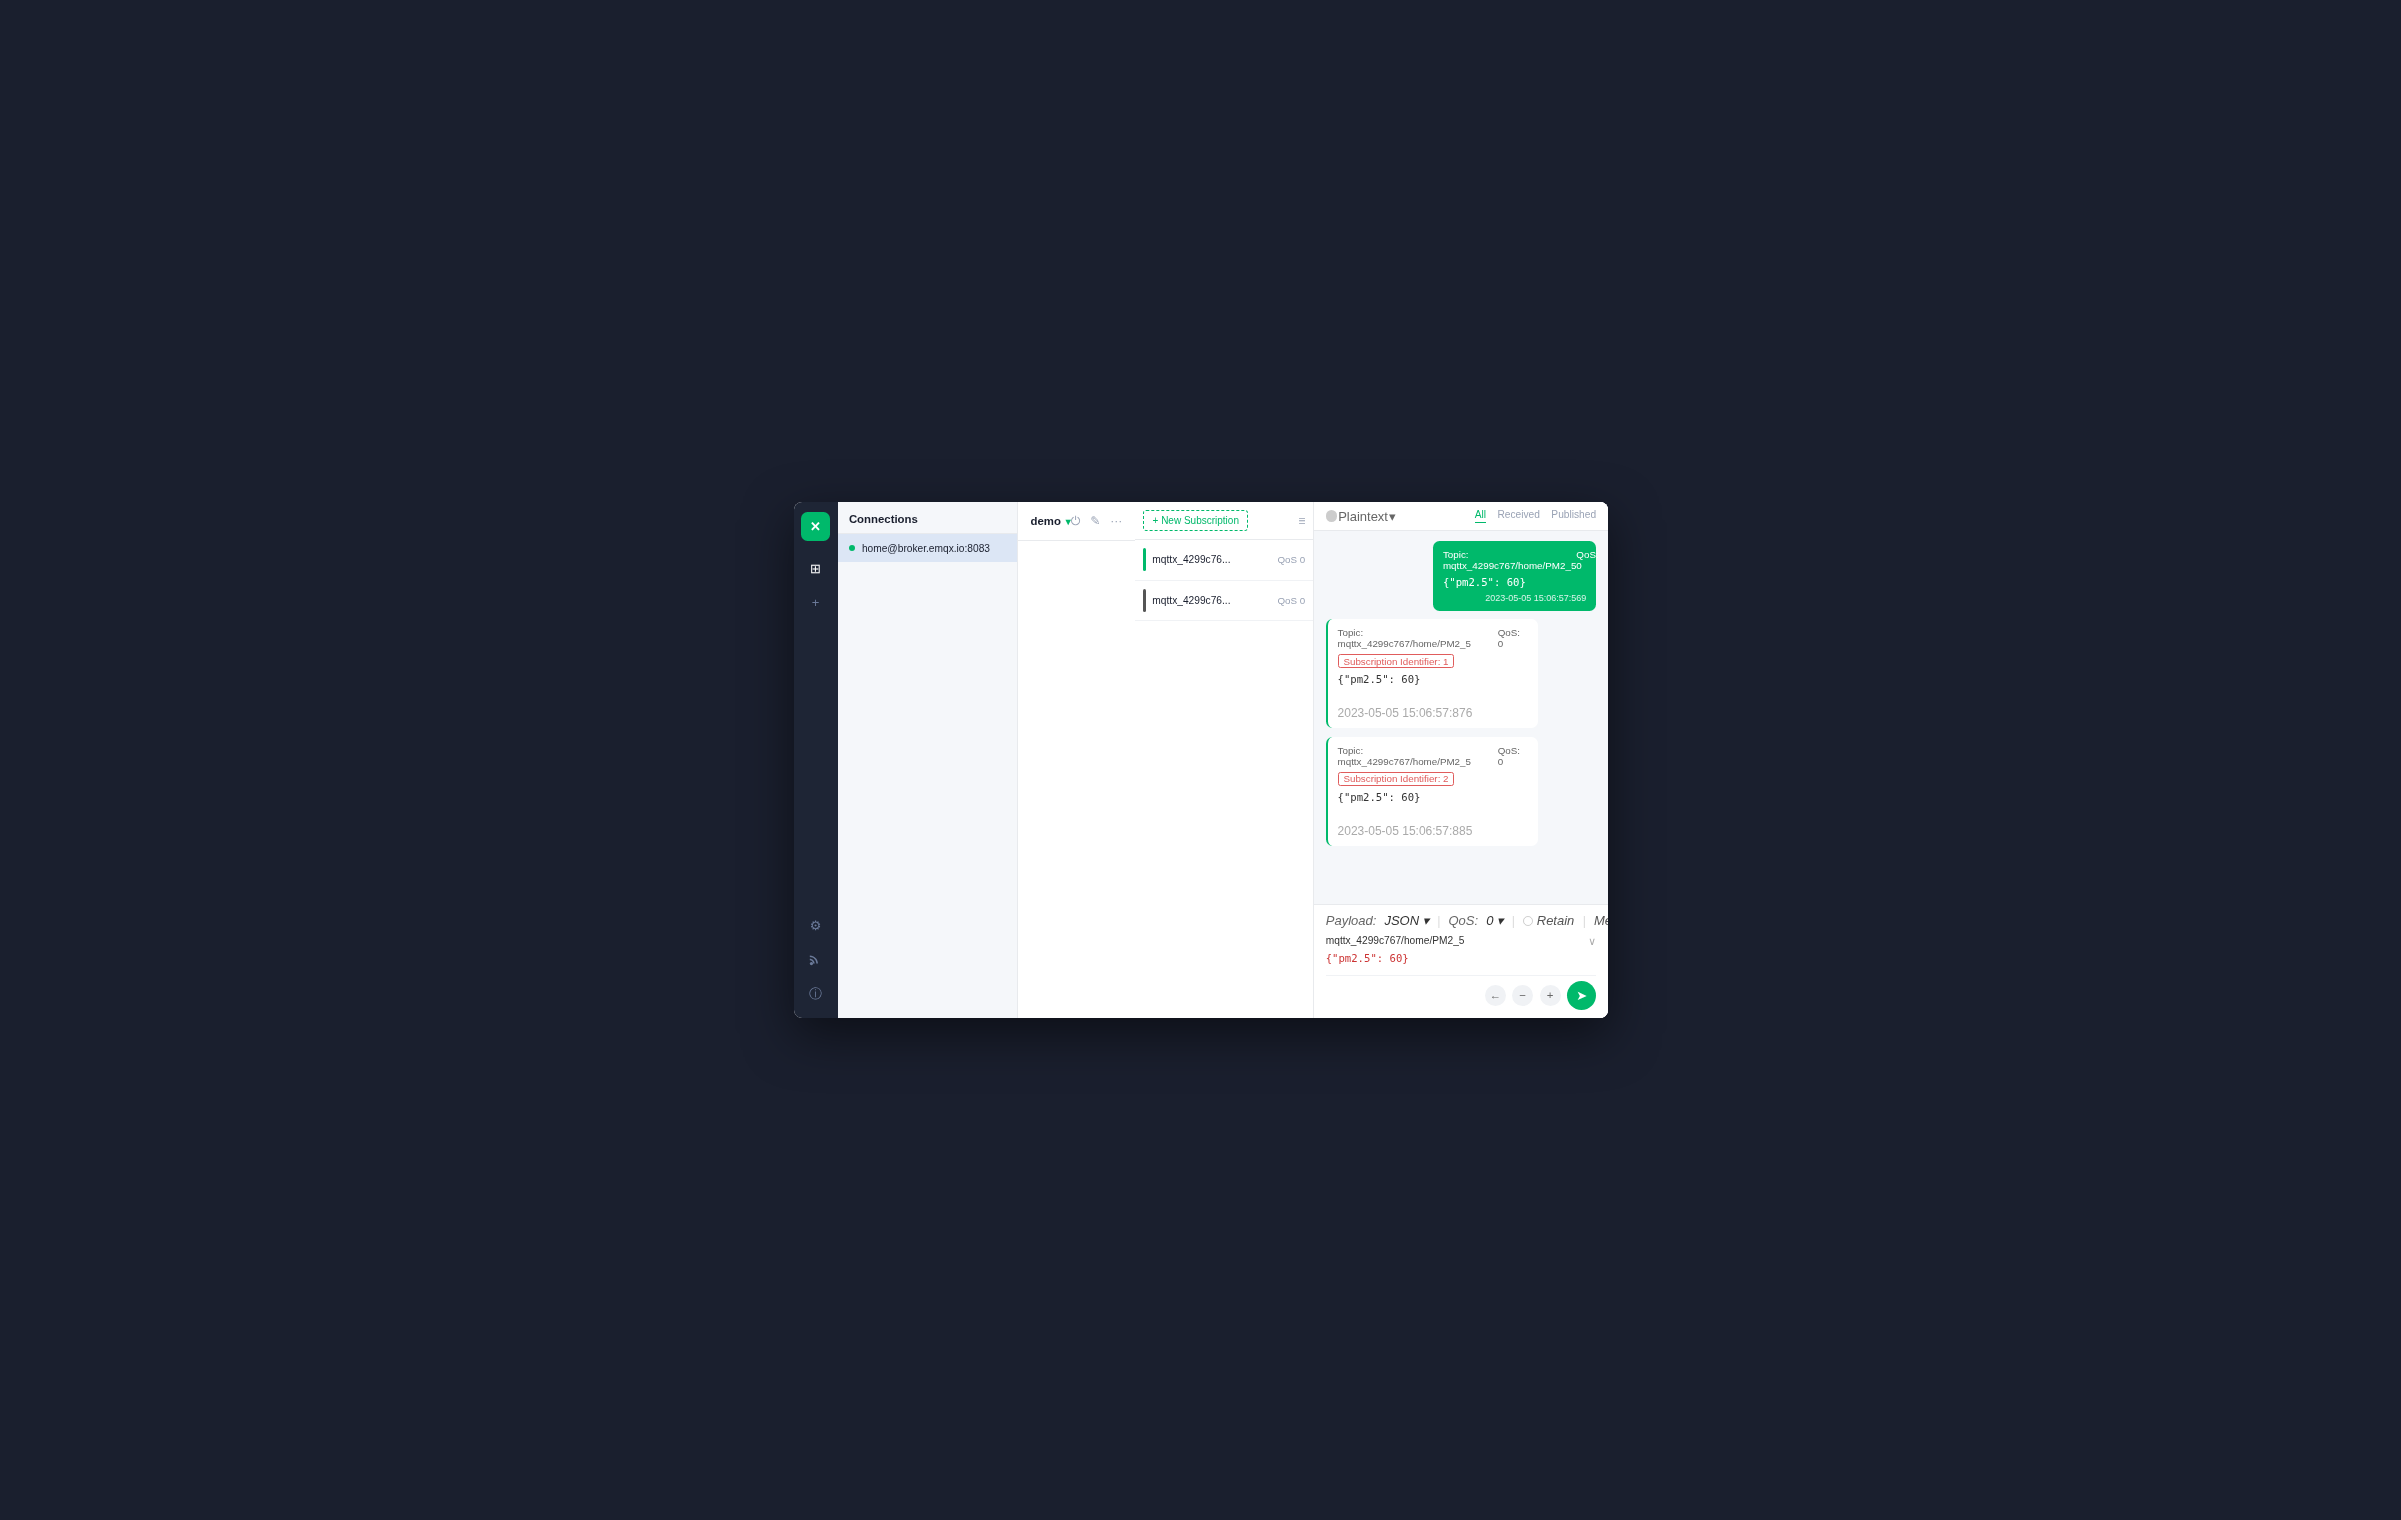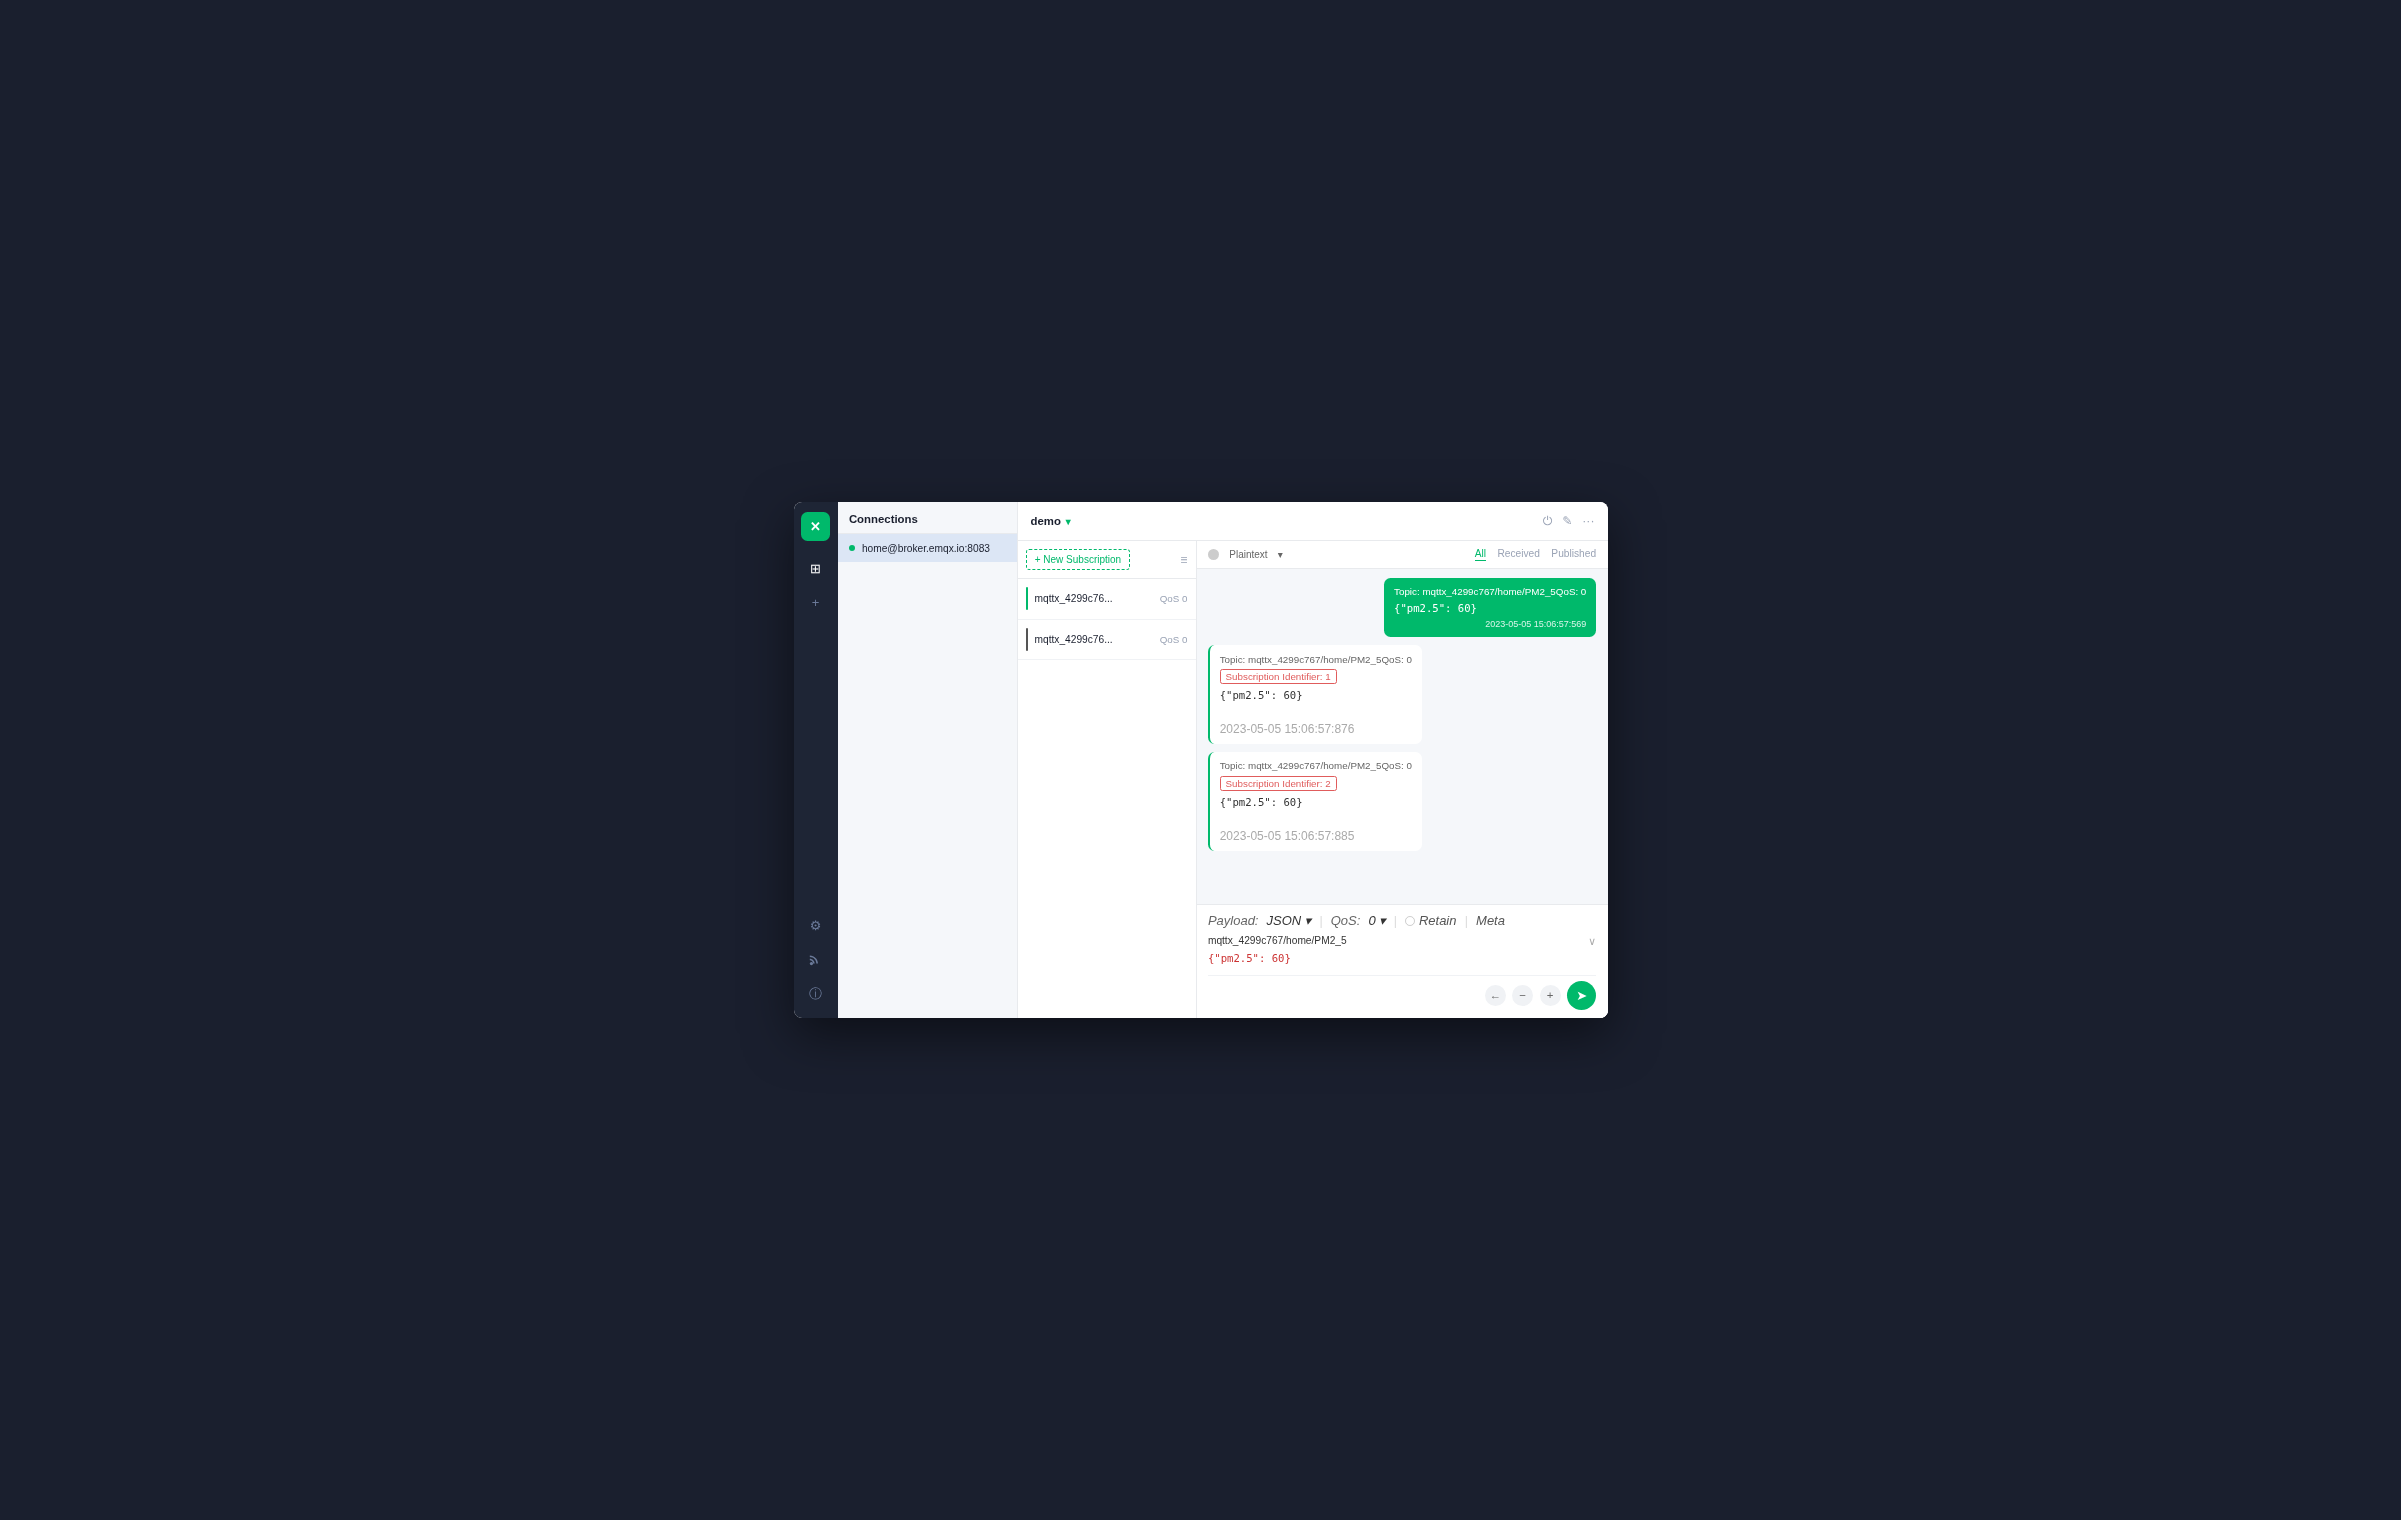--- a/index.html
+++ b/index.html
@@ -89,21 +89,20 @@
       width: 6.5px;
       height: 6.5px;
       border-radius: 50%;
       background: #00b96b;
       flex-shrink: 0;
     }
     
     .main-area {
       flex: 1;
       display: flex;
-      flex-direction: column;
       background: #fff;
       overflow: hidden;
     }
     
     .top-bar {
       display: flex;
       align-items: center;
       padding: 0 13px;
       height: 39px;
       border-bottom: 0.8px solid #e8eaed;
@@ -209,22 +208,22 @@
       display: flex;
       align-items: center;
       padding: 6.5px 11.4px;
       background: #fff;
       border-bottom: 0.8px solid #e8eaed;
       gap: 8.1px;
     }
     .plaintext-btn {
       display: flex;
       align-items: center;
-      gap: 10px;
-      font-size: 10px;
+      gap: 1px;
+      font-size: 13px;
       color: #666;
       cursor: pointer;
     }
     .plaintext-circle {
       width: 11.4px;
       height: 11.4px;
       border-radius: 50%;
       background: #ccc;
     }
     .msg-filter-tabs {

